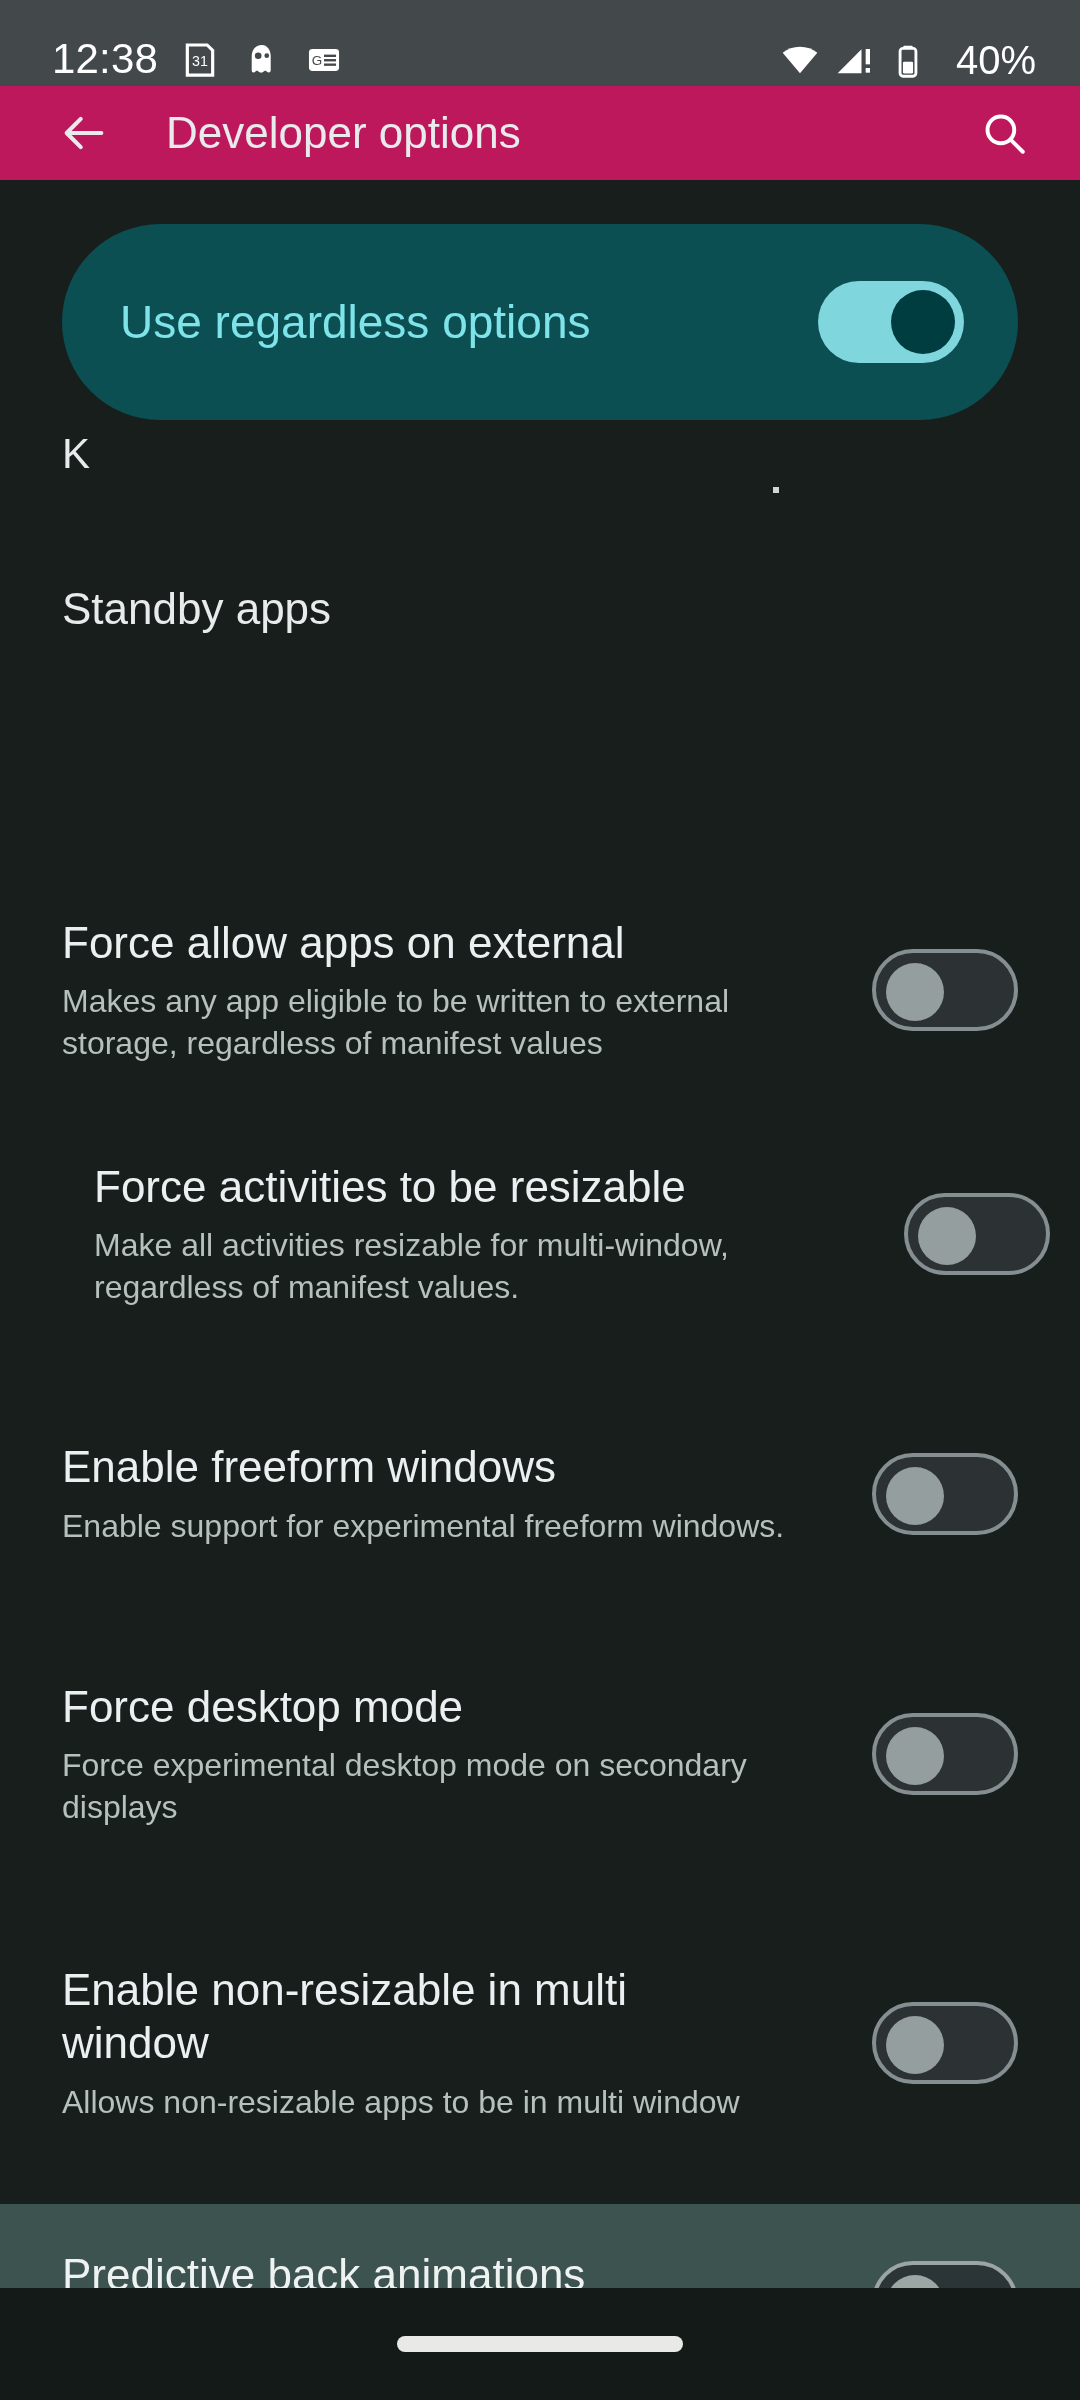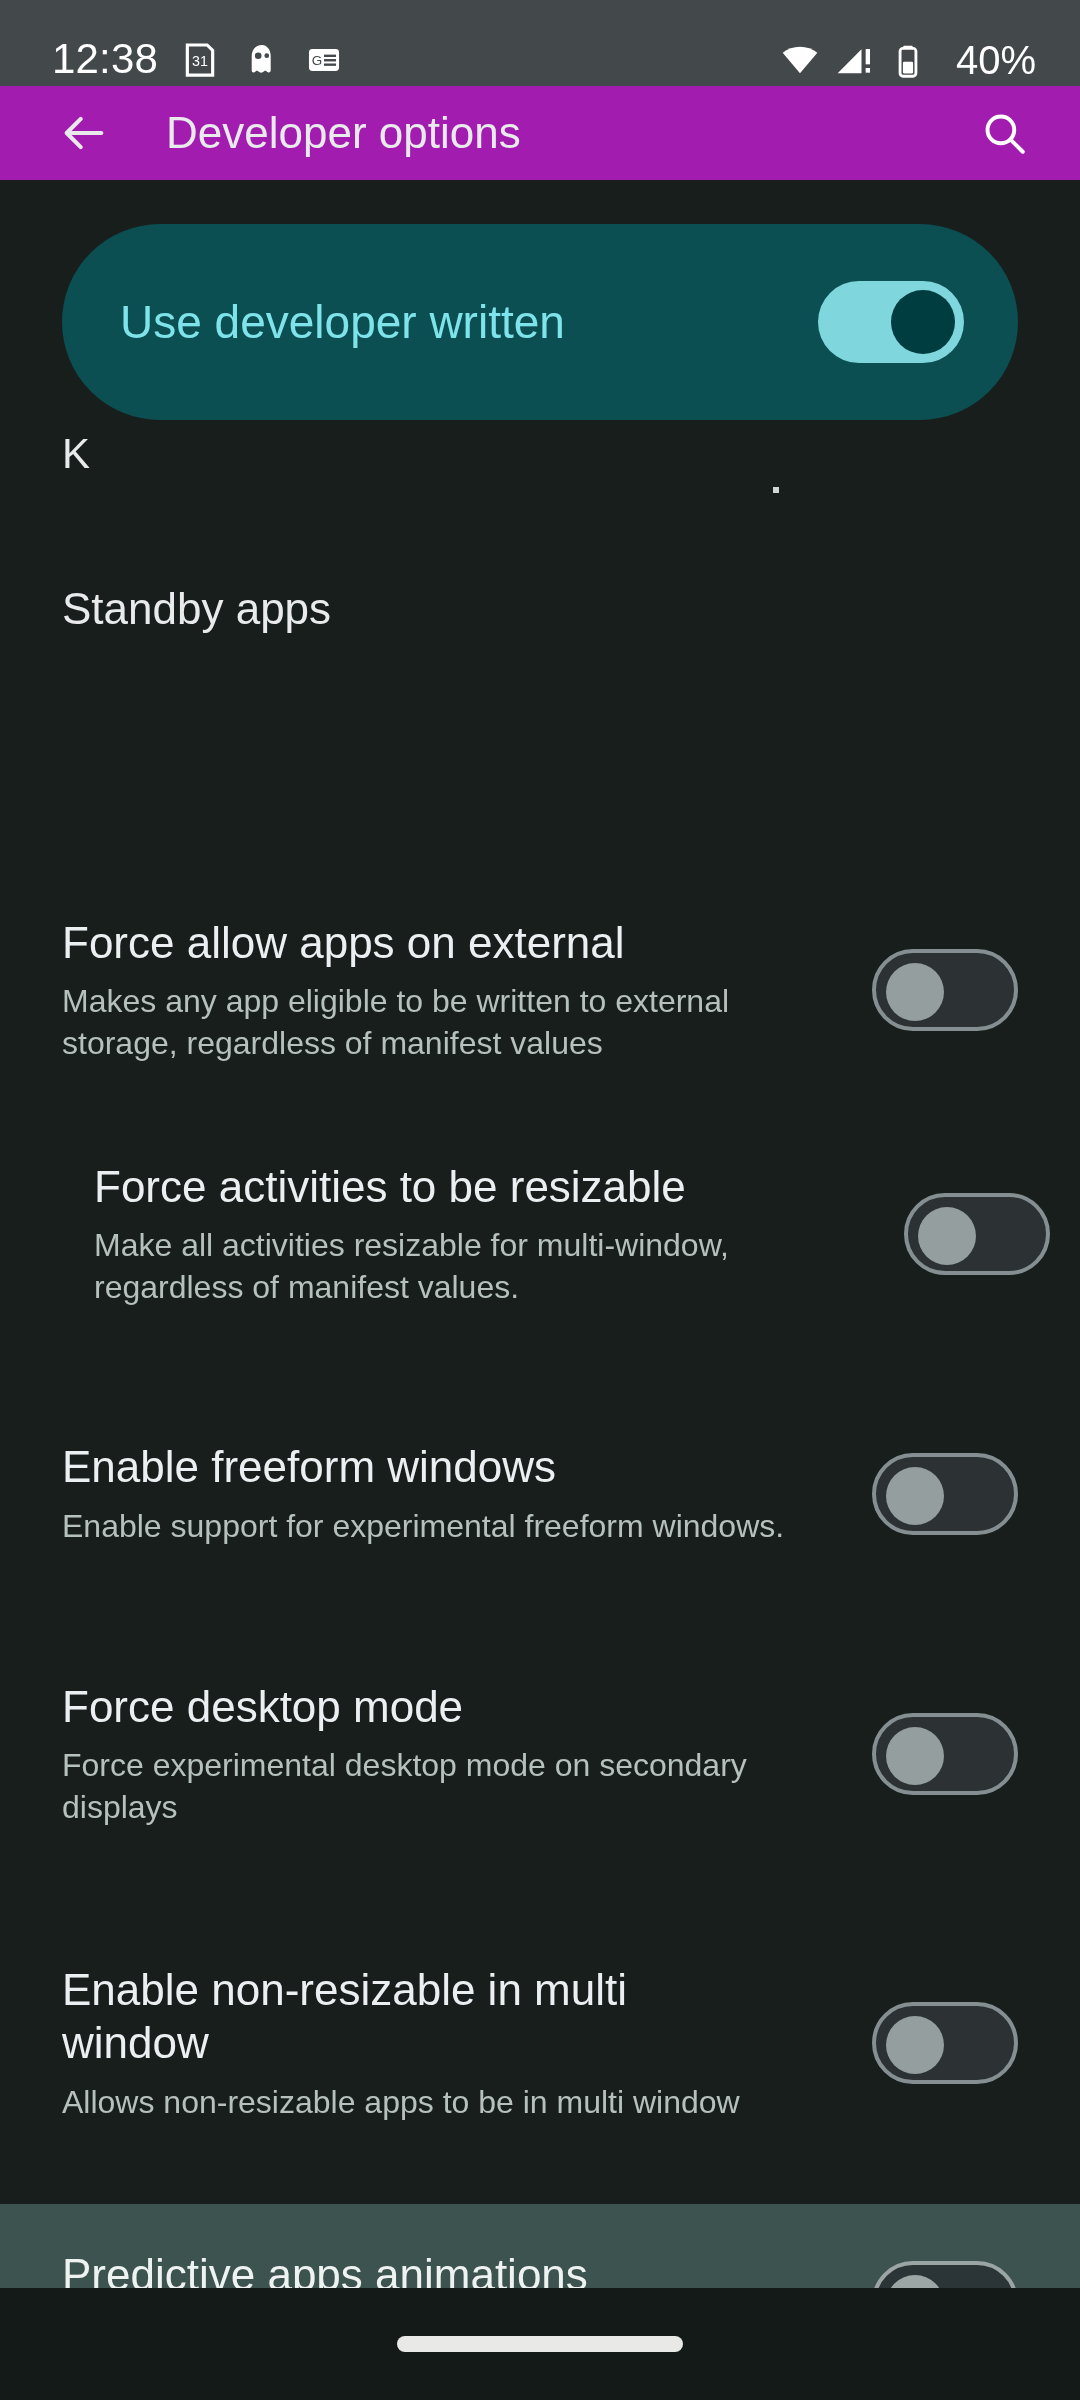--- a/index.html
+++ b/index.html
@@ -20,21 +20,21 @@
   }
   .sb-left{ display:flex; align-items:center; gap:22px; }
   .sb-clock{ color:#ffffff; font-size:42px; letter-spacing:0.2px; line-height:1; }
   .sb-icon{ width:40px; height:40px; display:inline-flex; align-items:flex-end; justify-content:center; }
   .sb-right{ display:flex; align-items:center; gap:14px; padding-top:2px; }
   .sb-batt-text{ color:#ffffff; font-size:40px; line-height:1; margin-left:14px; }
 
   
   .appbar{
     position:absolute; top:86px; left:0; width:1080px; height:94px;
-    background:#a21caf;
+    background:#be185d;
     display:flex; align-items:center;
     padding:0 40px 0 48px;
   }
   .ab-back{ width:72px; height:72px; display:flex; align-items:center; justify-content:center; flex:0 0 auto; cursor:pointer; }
   .ab-title{
     color:#e8eaec; font-size:44px; font-weight:400;
     margin-left:46px; flex:1 1 auto; white-space:nowrap;
   }
   .ab-search{ width:72px; height:72px; display:flex; align-items:center; justify-content:center; flex:0 0 auto; cursor:pointer; }
 
@@ -192,21 +192,21 @@
     </svg>
   </div>
 </div>
 
 <div class="content">
 
   <div class="ghost-row">K</div>
   <div class="ghost-dot"></div>
 
   <div class="dev-card">
-    <div class="dev-card-label">Use developer written</div>
+    <div class="dev-card-label">Use regardless options</div>
     <div class="switch-on">
       <div class="knob"></div>
     </div>
   </div>
 
   <div class="section-head">Standby apps</div>
 
   <div class="row" style="top:716px; height:188px;">
     <div class="row-text">
       <div class="row-title">Force allow apps on external</div>
@@ -252,21 +252,21 @@
       <div class="row-title" style="max-width:640px;">Enable non-resizable in multi window</div>
       <div class="row-sub">Allows non-resizable apps to be in multi window</div>
     </div>
     <div class="switch-off">
       <div class="knob"></div>
     </div>
   </div>
 
   <div class="row highlighted" style="top:2024px; height:196px;">
     <div class="row-text">
-      <div class="row-title">Predictive apps animations</div>
+      <div class="row-title">Predictive back animations</div>
       <div class="row-sub">Enable system animations for predictive back.</div>
     </div>
     <div class="switch-off">
       <div class="knob"></div>
     </div>
   </div>
 
 </div>
 
 <div class="navbar">

